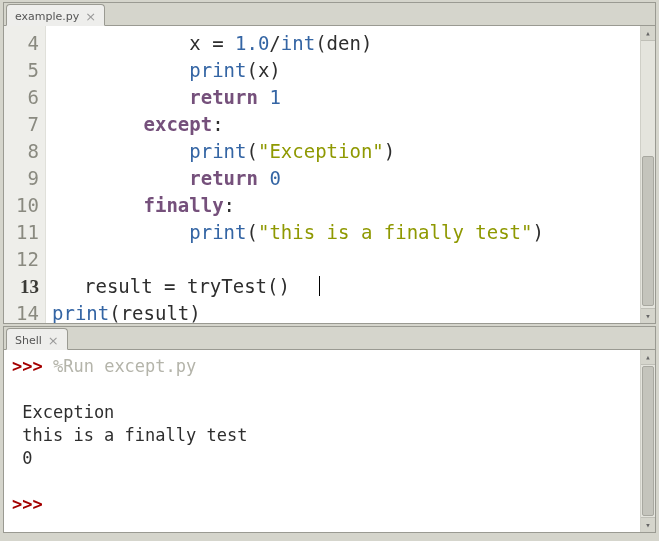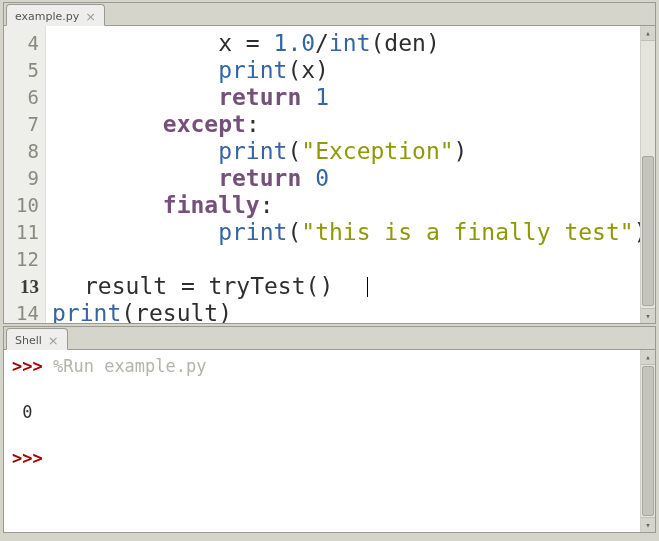--- a/index.html
+++ b/index.html
@@ -67,21 +67,21 @@
     font-size: 19px;
     line-height: 27px;
     white-space: pre;
     flex: 0 0 auto;
     border-right: 1px solid #e0e0da;
   }
   .gutter .current { color: #3a3a36; font-weight: bold; font-family: Liberation Serif, serif; }
   .code {
     flex: 1 1 auto;
     padding: 4px 12px 4px 6px;
-    font-size: 23px;
+    font-size: 19px;
     line-height: 27px;
     white-space: pre;
     color: #2e2e2e;
     position: relative;
     overflow: hidden;
   }
   .scrollbar {
     width: 15px;
     background: #e4e4dd;
     flex: 0 0 auto;
@@ -170,20 +170,20 @@
 </div>
 
 <div class="panel shell-panel">
   <div class="tabbar">
     <div class="tab">
       <span>Shell</span>
       <span class="close">×</span>
     </div>
   </div>
   <div class="shell-body">
-    <div class="shell-text" id="shell"><div><span class="prompt">&gt;&gt;&gt;</span> <span class="runcmd">%Run example.py</span></div><div> </div><div> 0</div><div> </div><div><span class="prompt">&gt;&gt;&gt;</span> </div></div>
+    <div class="shell-text" id="shell"><div><span class="prompt">&gt;&gt;&gt;</span> <span class="runcmd">%Run except.py</span></div><div> </div><div> Exception</div><div> this is a finally test</div><div> 0</div><div> </div><div><span class="prompt">&gt;&gt;&gt;</span> </div></div>
     <div class="scrollbar">
       <div class="scroll-btn top">▴</div>
       <div class="scroll-thumb" style="top:16px;height:150px"></div>
       <div class="scroll-btn bot">▾</div>
     </div>
   </div>
 </div>
 
 </body></html>

